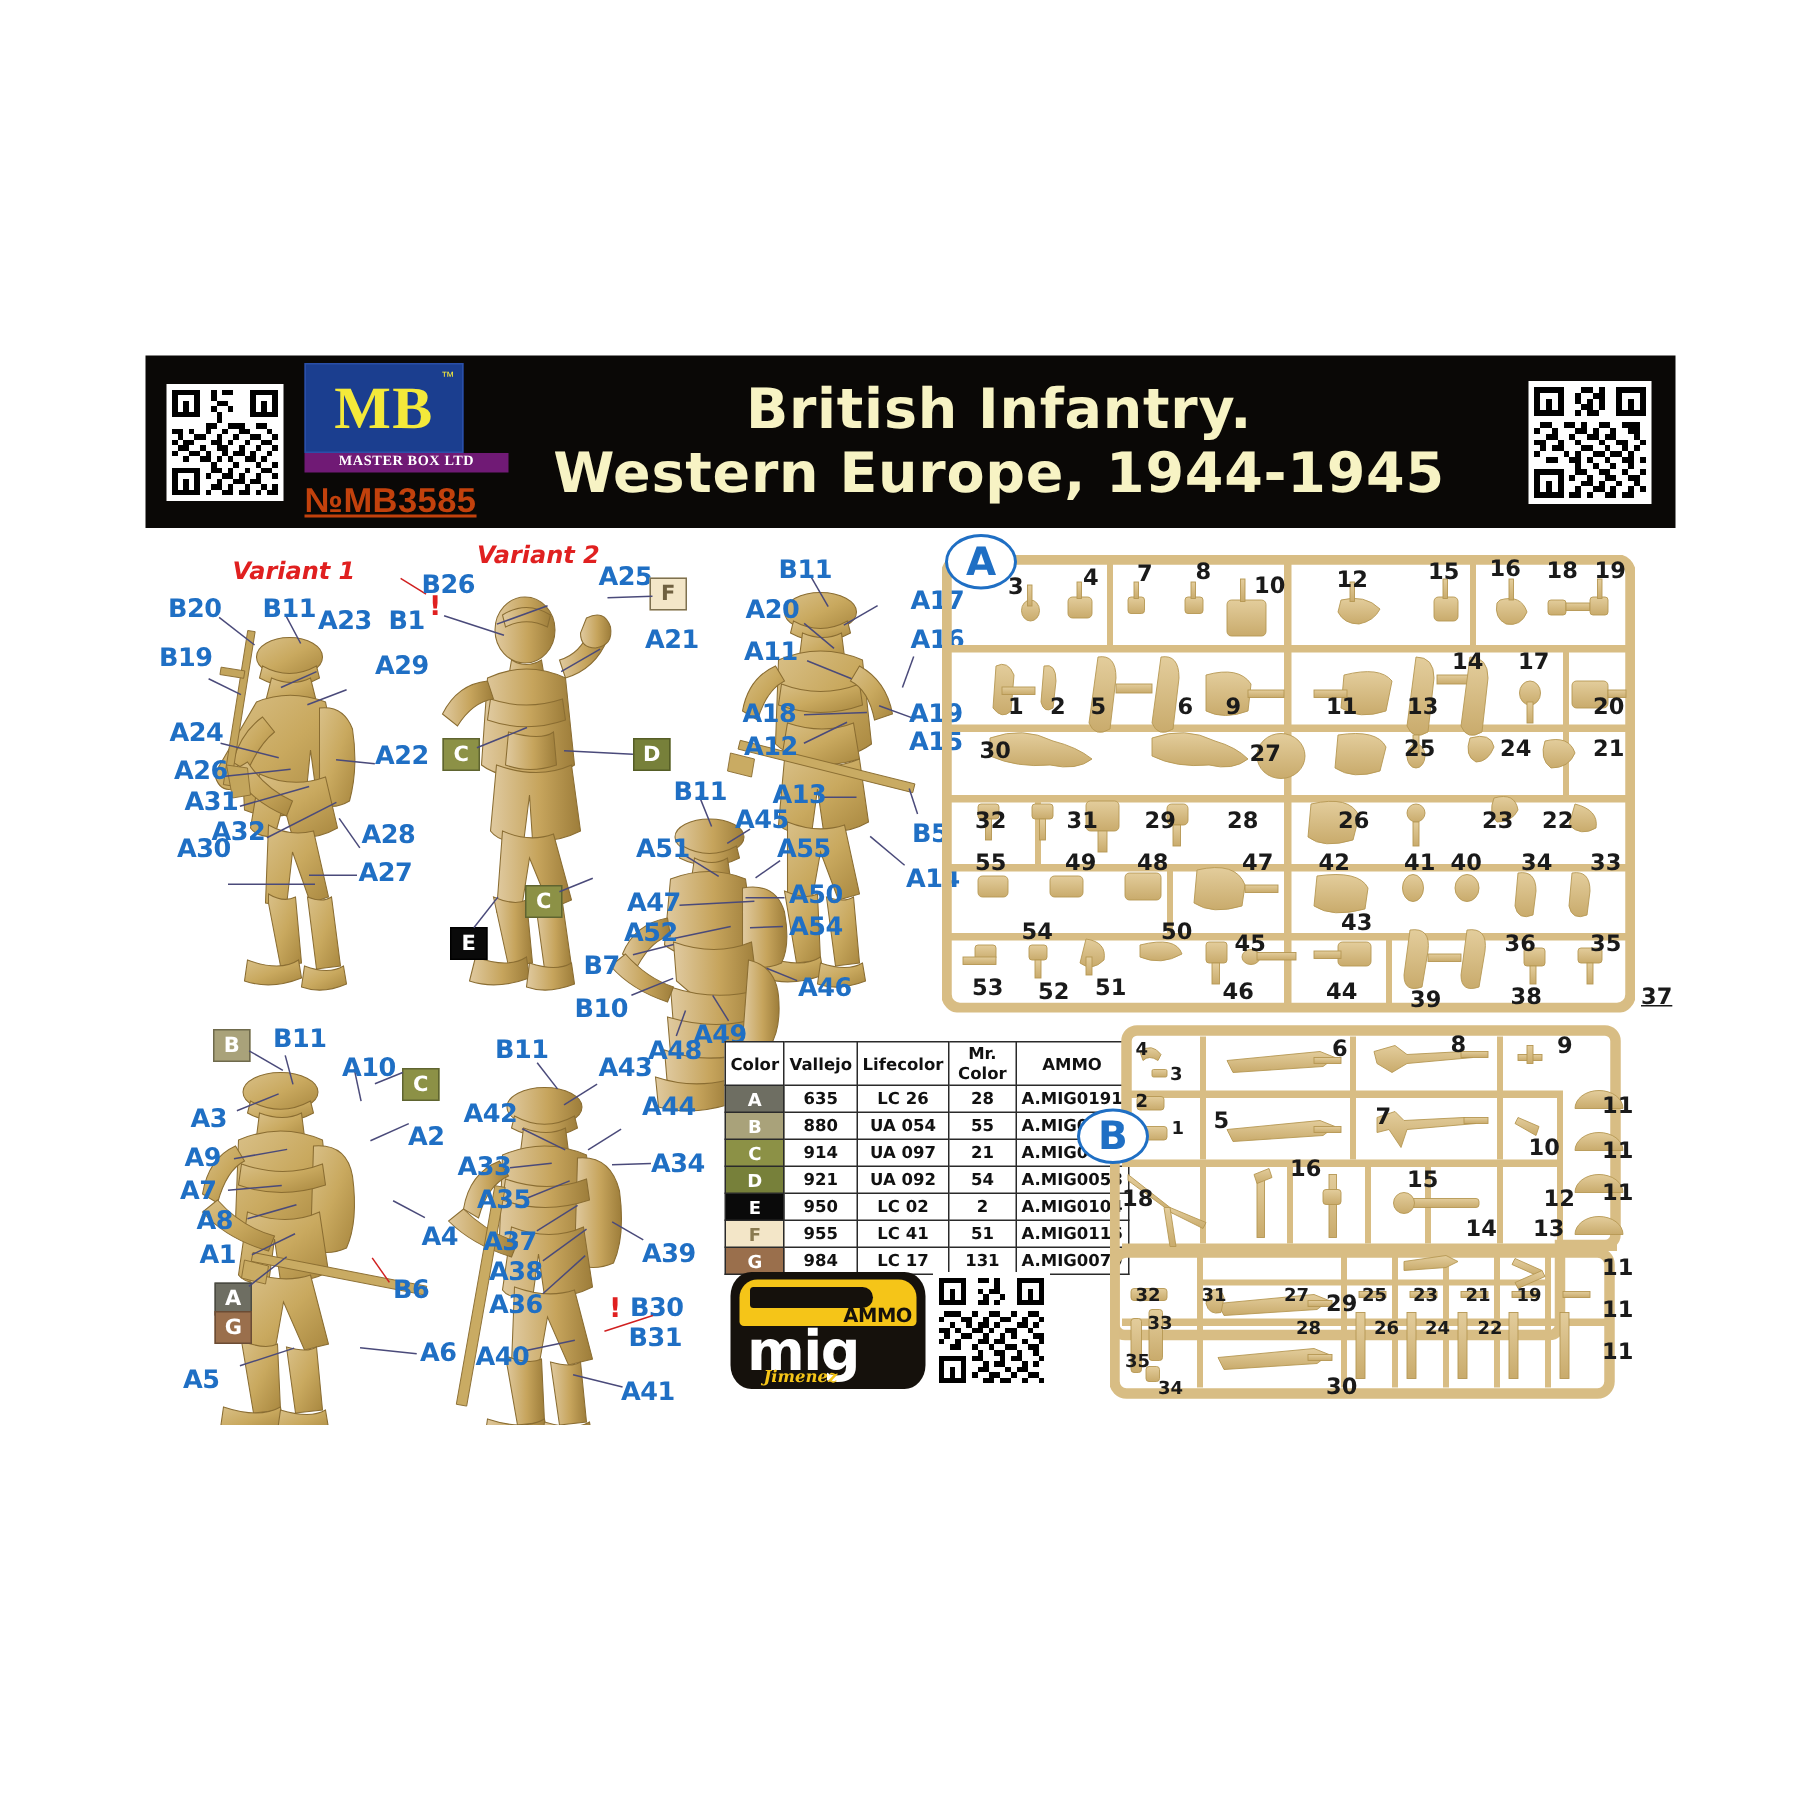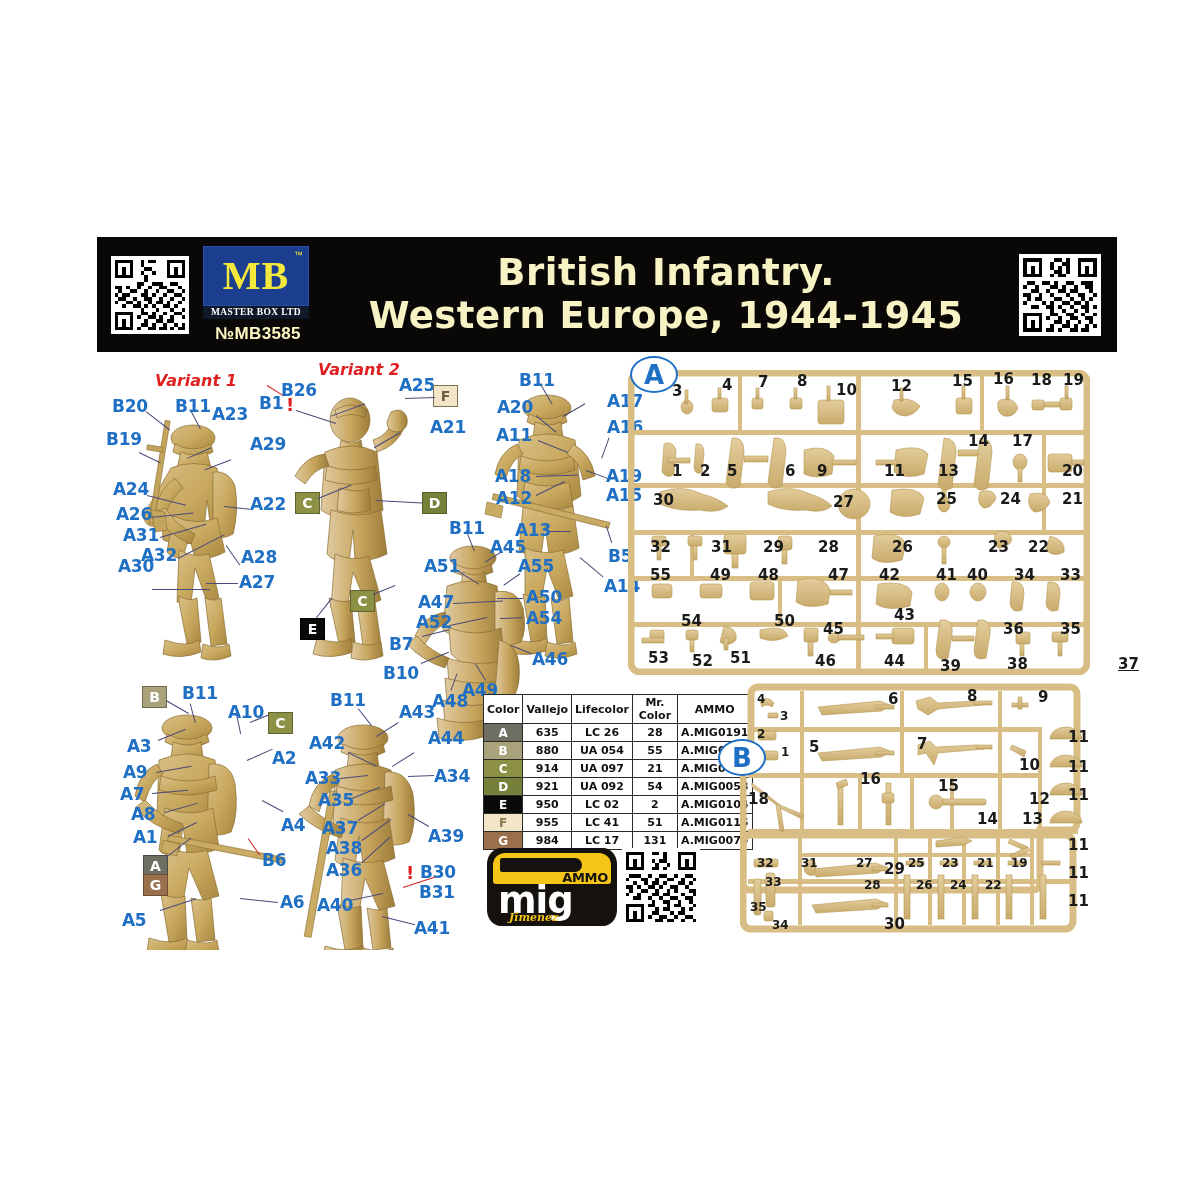--- a/index.html
+++ b/index.html
@@ -22,27 +22,27 @@
     background:#1b3e8f;width:104px;height:58px;position:relative;
     display:flex;align-items:center;justify-content:center;
     border:1px solid #2a4fa8;
   }
   .mb-letters{
     font-family:"Liberation Serif","DejaVu Serif",serif;
     font-weight:bold;font-size:40px;color:#f4e93a;letter-spacing:1px;line-height:1;
   }
   .mb-tm{position:absolute;right:5px;top:3px;font-size:9px;color:#f4e93a;}
   .mb-sub{
-    background:#0f172a;width:104px;font-family:"Liberation Serif",serif;
-    font-size:9.5px;color:#ffffff;letter-spacing:.4px;padding:1px 1px 2px;
+    background:#701a75;width:104px;font-family:"Liberation Serif",serif;
+    font-size:9.5px;color:#ffffff;letter-spacing:.4px;padding:1px 16px 2px;
     font-weight:bold;
   }
   .mb-code{
-    font-family:"Liberation Sans",sans-serif;font-weight:bold;font-size:17px;
-    color:#fef9c3;margin-top:5px;letter-spacing:.3px;
+    font-family:"Liberation Sans",sans-serif;font-weight:bold;font-size:23px;
+    color:#c2410c;margin-top:5px;letter-spacing:.3px;text-decoration:underline;
   }
   .hdr-title{flex:1 1 auto;text-align:center;padding:0 6px;}
   .hdr-title .l1,.hdr-title .l2{
     color:#f7f3c4;font-weight:bold;letter-spacing:.5px;line-height:1.14;
     font-family:"DejaVu Sans","Liberation Sans",sans-serif;
   }
   .hdr-title .l1{font-size:37px;}
   .hdr-title .l2{font-size:37px;}
   .vallejo{flex:0 0 auto;text-align:center;width:96px;margin-right:4px;}
   .vallejo-box{
@@ -540,21 +540,21 @@
   <div class="leader" style="left:226px;top:545px;width:24px;transform:rotate(55deg);"></div>
   <div class="lbl lbl-a" style="left:241px;top:547px;">A28</div>
   <div class="leader" style="left:152px;top:589px;width:58px;transform:rotate(0deg);"></div>
   <div class="lbl lbl-a" style="left:118px;top:556px;">A30</div>
   <div class="leader" style="left:206px;top:583px;width:32px;transform:rotate(0deg);"></div>
   <div class="lbl lbl-a" style="left:239px;top:572px;">A27</div>
 
   <div class="variant" style="left:318px;top:360px;">Variant 2</div>
   <div class="leader-red" style="left:267px;top:385px;width:20px;transform:rotate(32deg);"></div>
   <div class="lbl lbl-b" style="left:281px;top:380px;">B26</div>
-  <div class="lbl lbl-b" style="left:259px;top:393px;">B1</div>
+  <div class="lbl lbl-b" style="left:259px;top:404px;">B1</div>
   <div class="lbl lbl-red" style="left:286px;top:394px;font-size:18px;">!</div>
   <div class="leader" style="left:296px;top:410px;width:42px;transform:rotate(18deg);"></div>
   <div class="leader" style="left:365px;top:403px;width:36px;transform:rotate(160deg);"></div>
   <div class="lbl lbl-a" style="left:399px;top:375px;">A25</div>
   <div class="leader" style="left:400px;top:432px;width:30px;transform:rotate(150deg);"></div>
   <div class="lbl lbl-a" style="left:430px;top:417px;">A21</div>
   <div class="chip" style="left:433px;top:385px;background:#f3e6c8;color:#6f6040;border-color:#7e7150;">
     <span>F</span>
   </div>
   <div class="leader" style="left:405px;top:398px;width:30px;transform:rotate(-2deg);"></div>
@@ -1061,21 +1061,21 @@
       <div class="pnum" style="left: 894px; top: 606px;">43</div>
       <div class="pnum" style="left: 1003px; top: 620px;">36</div>
       <div class="pnum" style="left: 1060px; top: 620px;">35</div>
       <div class="pnum" style="left: 648px; top: 649px;">53</div>
       <div class="pnum" style="left: 692px; top: 652px;">52</div>
       <div class="pnum" style="left: 730px; top: 649px;">51</div>
       <div class="pnum" style="left: 815px; top: 652px;">46</div>
       <div class="pnum" style="left: 884px; top: 652px;">44</div>
       <div class="pnum" style="left: 940px; top: 657px;">39</div>
       <div class="pnum" style="left: 1007px; top: 655px;">38</div>
-      <div class="pnum" style="left: 1118px; top: 655px; text-decoration: underline;">37</div>
+      <div class="pnum" style="left: 1094px; top: 655px; text-decoration: underline;">37</div>
     </div>
 
   <div class="sprue-badge" style="left:718px;top:739px;">
     <span>B</span>
   </div>
 
   <svg class="abs" style="left:740px;top:683px;" width="356" height="250" viewBox="0 0 356 250">
     <defs>
       <linearGradient id="sprB" x1="0" y1="0" x2="0" y2="1">
         <stop offset="0%" stop-color="#e3cd9c"></stop>

